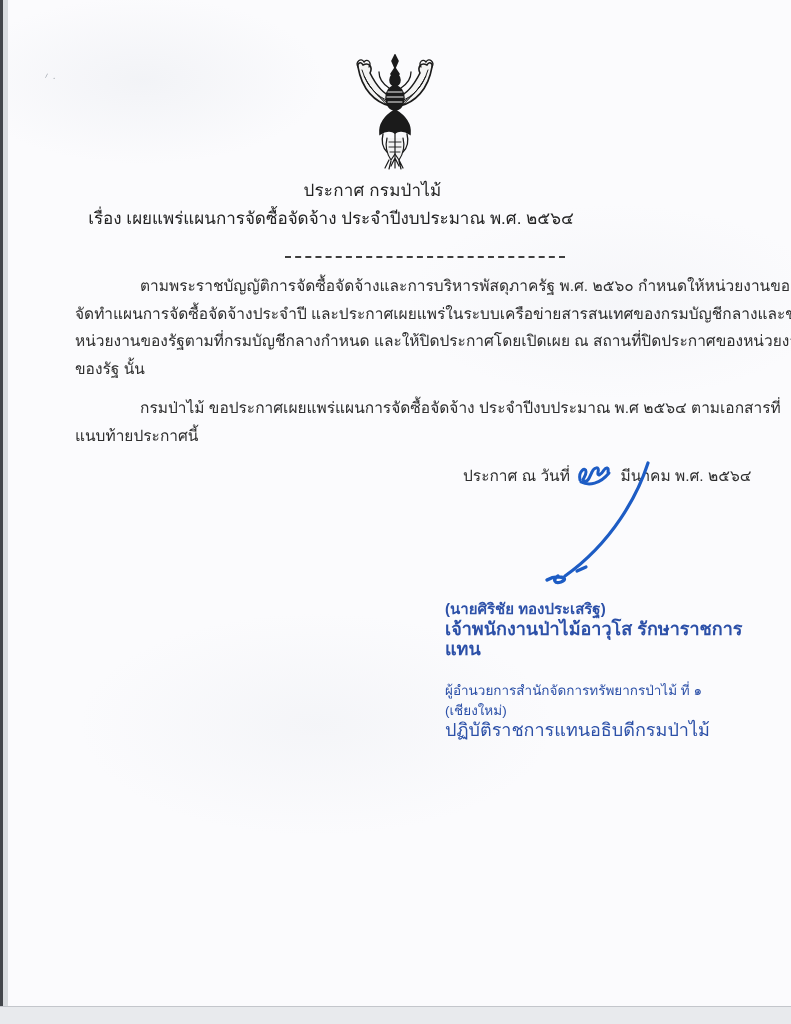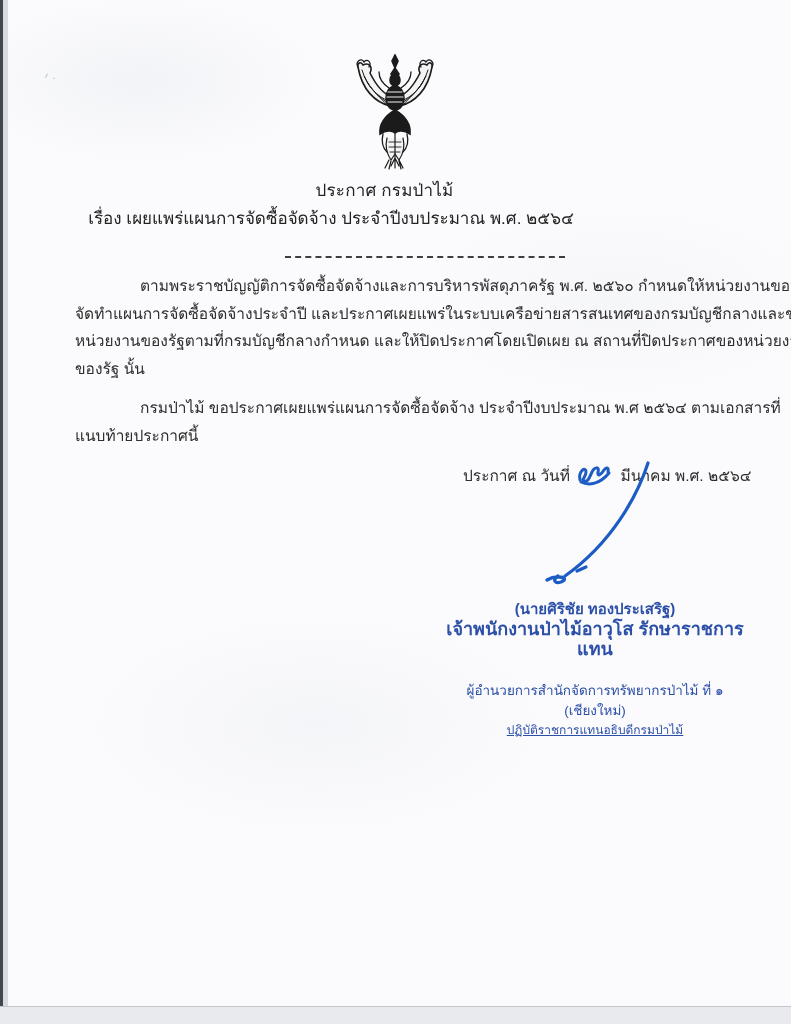--- a/index.html
+++ b/index.html
@@ -18,21 +18,21 @@
       #fbfbfd;
   }
   .edge-left-dark { position:absolute; left:0; top:0; width:3px; height:1006px; background:#43464b; z-index:5; }
   .edge-left-light { position:absolute; left:3px; top:0; width:5px; height:1006px; background:#d9dcdf; z-index:5; }
   .bottom-band { position:absolute; left:0; top:1006px; width:791px; height:18px; background:#e8eaed; border-top:1px solid #c3c6cb; z-index:5; }
   .smudge { position:absolute; left:44px; top:68px; width:18px; height:14px; color:#9aa0a8; font-size:10px; transform:rotate(-18deg); z-index:2; }
 
   .emblem { position:absolute; left:345px; top:54px; width:100px; height:122px; z-index:2; }
 
   .doc-title {
-    position:absolute; left:12px; top:176px; width:745px; text-align:center;
+    position:absolute; left:0; top:176px; width:745px; text-align:center;
     font-size:17px; color:#232323; letter-spacing:0.2px; z-index:2;
   }
   .doc-subject {
     position:absolute; left:15px; top:204px; width:632px; text-align:center;
     font-size:17px; color:#232323; z-index:2;
   }
   .dashed-sep {
     position:absolute; left:285px; top:256px; width:280px; height:0;
     border-top:2px dashed #3e3e3e; z-index:2;
   }
@@ -48,27 +48,27 @@
 
   .date-line {
     position:absolute; left:463px; top:461px; white-space:nowrap;
     font-size:15.5px; color:#2e2e2e; z-index:2;
   }
   .handwritten-day-svg { display:inline-block; width:38px; height:28px; vertical-align:-8px; margin:0 2px; }
 
   .signature-svg { position:absolute; left:525px; top:450px; width:135px; height:145px; z-index:3; }
 
   .signer-block {
-    position:absolute; left:434px; top:598px; width:322px; text-align:center; z-index:2;
+    position:absolute; left:445px; top:598px; width:322px; z-index:2;
     color:#2c50a8;
   }
   .signer-name { font-size:15px; font-weight:bold; line-height:21px; }
   .signer-pos1 { font-size:18px; font-weight:bold; line-height:20px; }
   .signer-pos2 { font-size:13.5px; line-height:20px;margin-top:22px; }
-  .signer-pos3 { font-size:12px; line-height:19px;text-decoration:underline; }
+  .signer-pos3 { font-size:18px; line-height:19px; }
 </style>
 </head>
 <body>
 
 <div class="scan-page">
 
   <div class="smudge">⸍ .</div>
 
   <div class="emblem">
     <svg viewBox="0 0 100 122" width="100" height="122">

